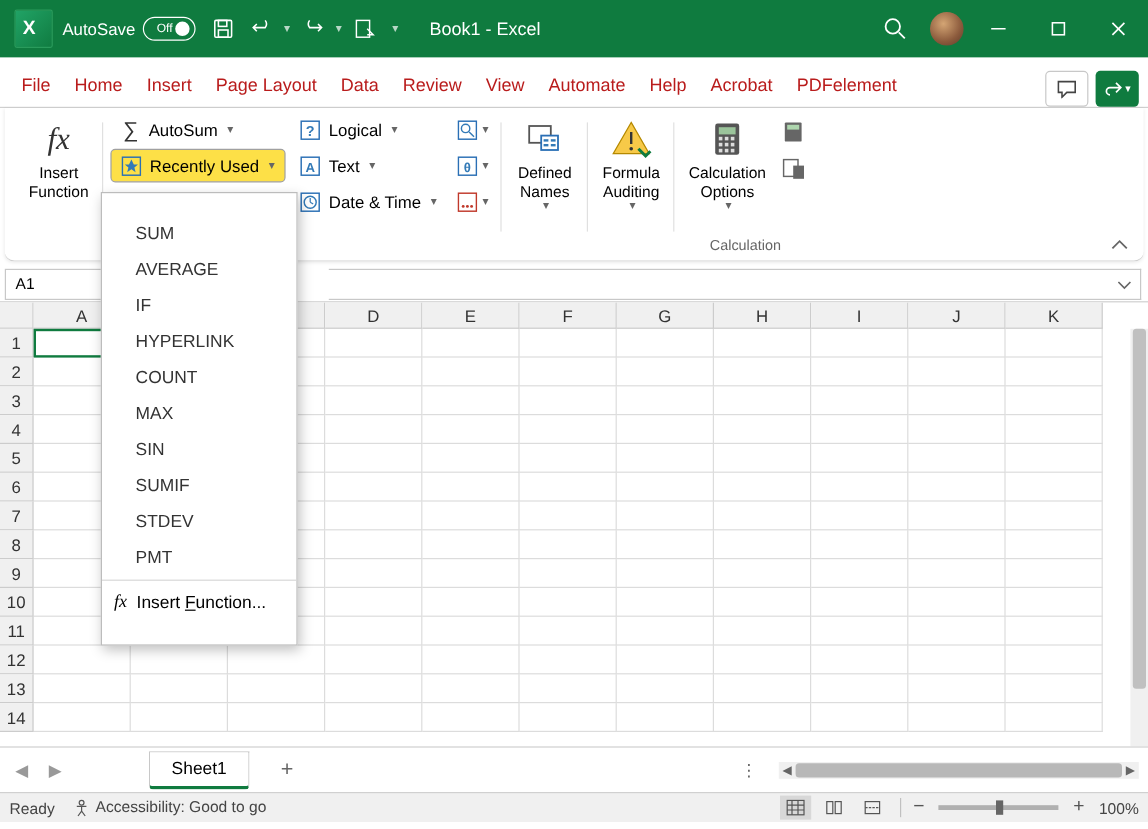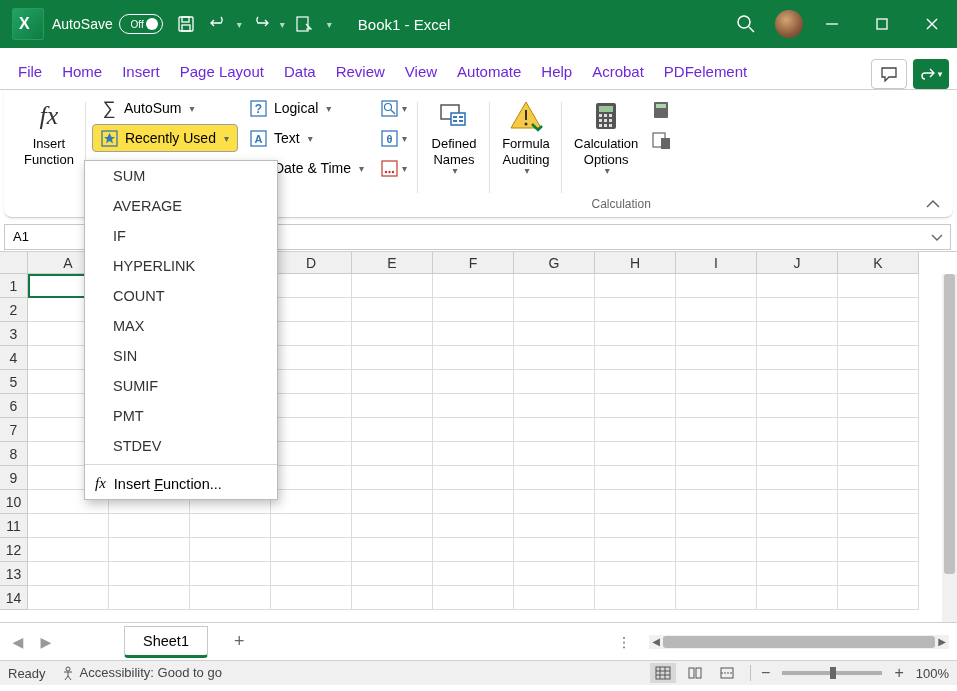--- a/index.html
+++ b/index.html
@@ -15,21 +15,21 @@
 .qat { display: flex; align-items: center; gap: 2px; }
 .qat-btn { width: 30px; height: 30px; display: flex; align-items: center; justify-content: center; color: #fff; border-radius: 2px; }
 .qat-sep { color: #fff; opacity: 0.7; margin: 0 2px; font-size: 10px; }
 .title-text { margin-left: 24px; font-size: 15px; }
 .title-right { margin-left: auto; display: flex; align-items: center; gap: 8px; }
 .tr-btn { width: 42px; height: 36px; display: flex; align-items: center; justify-content: center; color: #fff; }
 .avatar { width: 28px; height: 28px; border-radius: 50%; background: radial-gradient(circle at 40% 35%, #d4a574 0%, #8b5a3c 60%, #5a3a2a 100%); }
 
 
 .tabs-row { height: 42px; display: flex; align-items: flex-end; padding: 0 8px; background: #fff; border-bottom: 1px solid #d0d0d0; position: relative; }
-.tab { padding: 8px 10px 6px; font-size: 15px; color: #6d28d9; cursor: pointer; border-bottom: 3px solid transparent; }
+.tab { padding: 8px 10px 6px; font-size: 15px; color: #b91c1c; cursor: pointer; border-bottom: 3px solid transparent; }
 .tab.active { color: #0f7b3f; border-bottom-color: #0f7b3f; font-weight: 500; }
 .tabs-right { margin-left: auto; display: flex; gap: 6px; align-items: center; }
 .comment-btn { width: 36px; height: 30px; border: 1px solid #c8c8c8; border-radius: 4px; display: flex; align-items: center; justify-content: center; }
 .share-btn { width: 36px; height: 30px; background: #0f7b3f; border-radius: 4px; display: flex; align-items: center; justify-content: center; color: #fff; }
 
 
 .ribbon { height: 128px; background: #fff; border-bottom: 1px solid #d0d0d0; display: flex; padding: 4px 8px; position: relative; border-radius: 0 0 8px 8px; margin: 0 4px; box-shadow: 0 1px 3px rgba(0,0,0,0.08); }
 .ribbon-group { display: flex; flex-direction: column; padding: 0 6px; position: relative; }
 .ribbon-group.sep::after { content: ""; position: absolute; right: 0; top: 8px; bottom: 20px; width: 1px; background: #e0e0e0; }
 .group-body { display: flex; gap: 4px; flex: 1; }
@@ -40,21 +40,21 @@
 .med-col { display: flex; flex-direction: column; gap: 2px; }
 .med-btn { display: flex; align-items: center; gap: 6px; padding: 3px 8px; border-radius: 4px; font-size: 14px; height: 28px; white-space: nowrap; }
 .med-btn.pressed { background: #fde047; border: 1px solid #a0a0a0; }
 .med-icon { width: 18px; height: 18px; display: inline-flex; align-items: center; justify-content: center; font-size: 14px; }
 .dd-caret { font-size: 10px; color: #666; margin-left: 2px; }
 .small-col { display: flex; flex-direction: column; gap: 2px; }
 .small-btn { width: 36px; height: 28px; display: flex; align-items: center; justify-content: center; border-radius: 4px; gap: 2px; }
 .collapse-caret { position: absolute; right: 12px; bottom: 6px; font-size: 14px; color: #666; }
 
 
-.dropdown { position: absolute; left: 84px; top: 160px; width: 194px; background: #fff; border: 1px solid #bcbcbc; box-shadow: 2px 4px 10px rgba(0,0,0,0.25); z-index: 100; padding: 0 0; }
+.dropdown { position: absolute; left: 84px; top: 160px; width: 164px; background: #fff; border: 1px solid #bcbcbc; box-shadow: 2px 4px 10px rgba(0,0,0,0.25); z-index: 100; padding: 19px 0; }
 .dd-item { padding: 7px 10px 7px 28px; font-size: 14.5px; color: #333; cursor: pointer; }
 .dd-sep { height: 1px; background: #d8d8d8; margin: 3px 0; }
 .dd-insert { display: flex; align-items: center; gap: 8px; padding: 7px 10px; font-size: 14.5px; }
 .fx-icon { font-style: italic; font-family: Georgia, serif; }
 
 
 .formula-row { height: 30px; display: flex; align-items: center; border-bottom: 1px solid #d0d0d0; margin-top: 4px; }
 .name-box { width: 120px; height: 26px; border: 1px solid #c8c8c8; padding: 2px 8px; font-size: 13px; display: flex; align-items: center; margin-left: 4px; }
 .formula-input { flex: 1; height: 26px; border: 1px solid #c8c8c8; margin-right: 6px; display: flex; align-items: center; justify-content: flex-end; padding: 0 6px; border-left: none; }
 .formula-expand { color: #666; }
@@ -373,22 +373,22 @@
 
 <div class="dropdown">
   <div class="dd-item">SUM</div>
   <div class="dd-item">AVERAGE</div>
   <div class="dd-item">IF</div>
   <div class="dd-item">HYPERLINK</div>
   <div class="dd-item">COUNT</div>
   <div class="dd-item">MAX</div>
   <div class="dd-item">SIN</div>
   <div class="dd-item">SUMIF</div>
+  <div class="dd-item">STDEV</div>
   <div class="dd-item">PMT</div>
-  <div class="dd-item">STDEV</div>
   <div class="dd-sep"></div>
   <div class="dd-insert">
     <span class="fx-icon" style="font-size:15px">fx</span>
     <span><span>Insert <u>F</u>unction...</span></span>
   </div>
 </div>
 
 <div class="formula-row">
   <div class="name-box">A1</div>
   <div style="flex:0 0 150px"></div>

